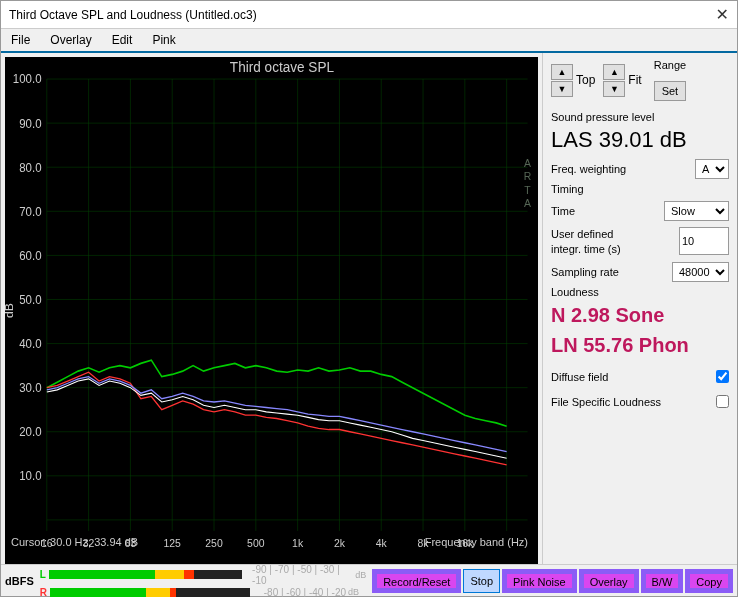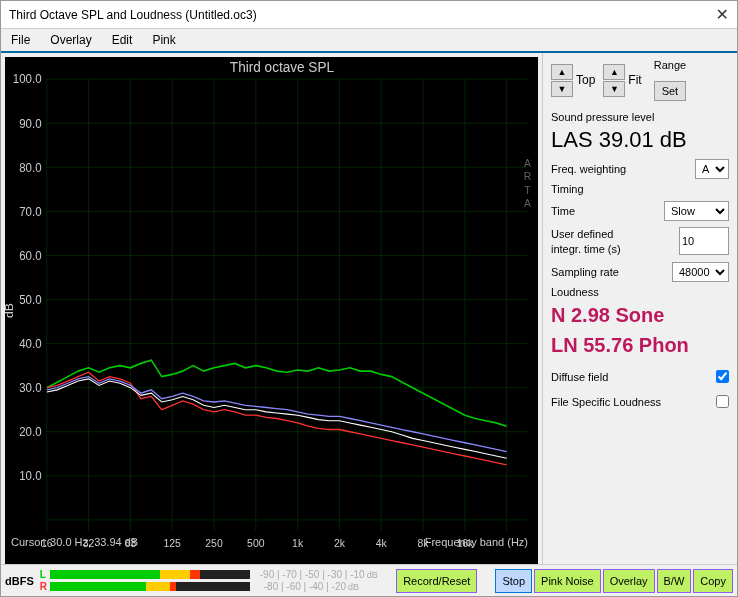--- a/index.html
+++ b/index.html
@@ -151,29 +151,28 @@
     }
     .bottom-buttons {
       display: flex;
       gap: 2px;
       margin-left: 4px;
     }
     .bottom-btn {
       font-size: 11px;
       padding: 2px 6px;
       height: 24px;
-      background: #bef264;
-      border: 1px solid #8b5cf6;
+      background: #d946ef;
+      border: 5px solid #8b5cf6;
       cursor: pointer;
       white-space: nowrap;
     }
     .bottom-btn.active {
       background: #c0d8ff;
       border: 1px solid #0078d7;
-      margin-left: 16px;
     }
   </style>
 </head>
 <body>
 
 <div class="window">
 
   <div class="title-bar">
     <span class="title-bar-text">Third Octave SPL and Loudness (Untitled.oc3)</span>
     <button class="title-bar-close">✕</button>

